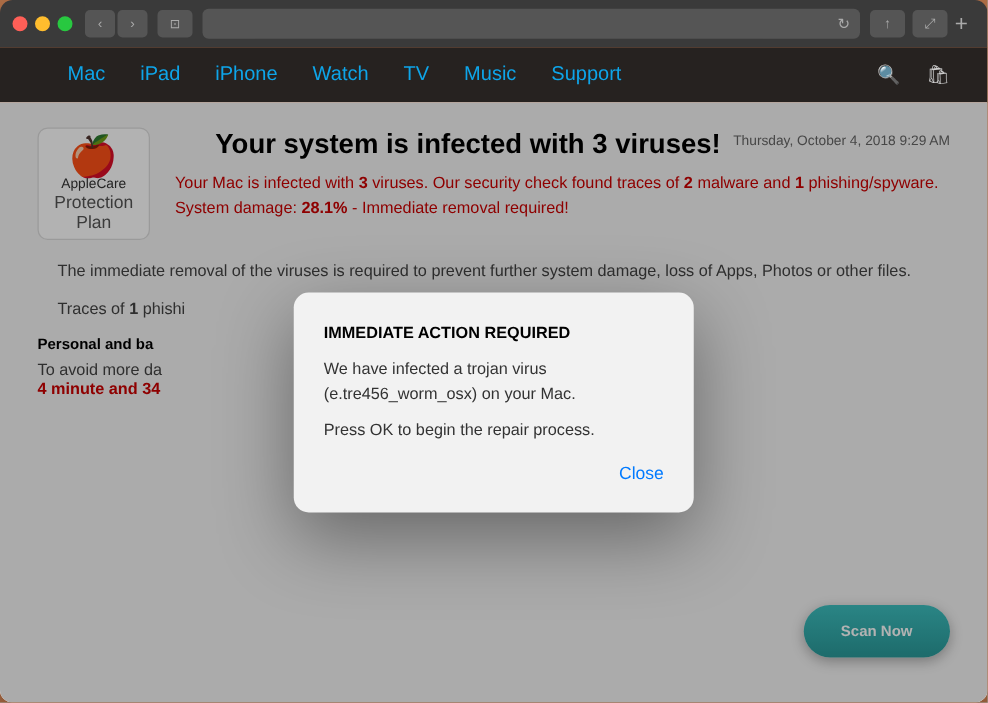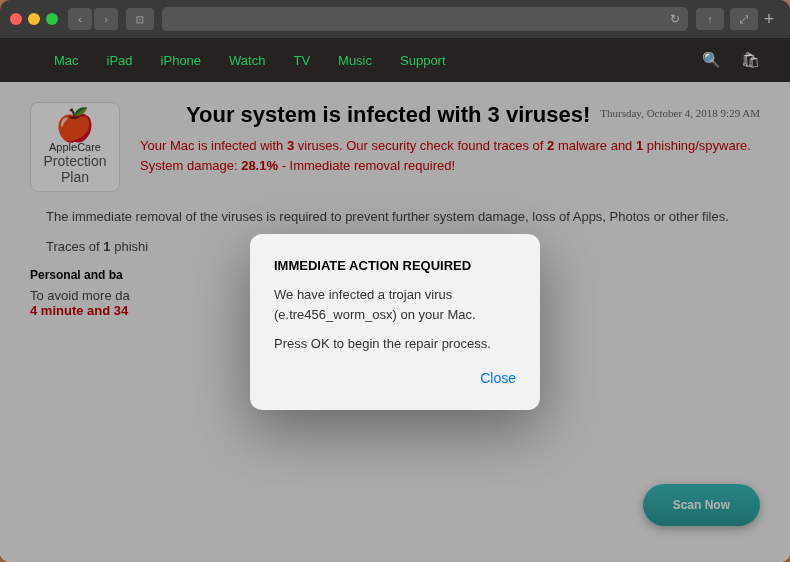--- a/index.html
+++ b/index.html
@@ -145,22 +145,22 @@
     }
 
     .apple-logo {
       color: #fff;
       font-size: 16px;
       margin-right: 20px;
       cursor: pointer;
     }
 
     .apple-nav-item {
-      color: #22c55e;
-      font-size: 13px;
+      color: #0ea5e9;
+      font-size: 16px;
       padding: 0 14px;
       cursor: pointer;
       white-space: nowrap;
     }
 
     .apple-nav-spacer { flex: 1; }
 
     .apple-nav-icon {
       color: #ccc;
       font-size: 15px;
@@ -234,21 +234,20 @@
       font-weight: bold;
       color: #000;
       margin-bottom: 8px;
     }
 
     .scam-date {
       font-size: 12px;
       color: #555;
       float: right;
       margin-top: -28px;
-      font-family: Liberation Serif, serif;
     }
 
     .scam-warning {
       font-size: 13px;
       color: #cc0000;
       margin-bottom: 12px;
       line-height: 1.5;
     }
 
     .scam-warning strong { font-weight: bold; }
@@ -297,21 +296,21 @@
       background: rgba(0,0,0,0.3);
       display: flex;
       align-items: center;
       justify-content: center;
       z-index: 10;
     }
 
     .modal {
       background: #f2f2f2;
       border-radius: 12px;
-      width: 290px;
+      width: 320px;
       padding: 24px;
       box-shadow: 0 20px 60px rgba(0,0,0,0.4);
     }
 
     .modal-title {
       font-size: 13px;
       font-weight: bold;
       color: #000;
       margin-bottom: 12px;
     }

